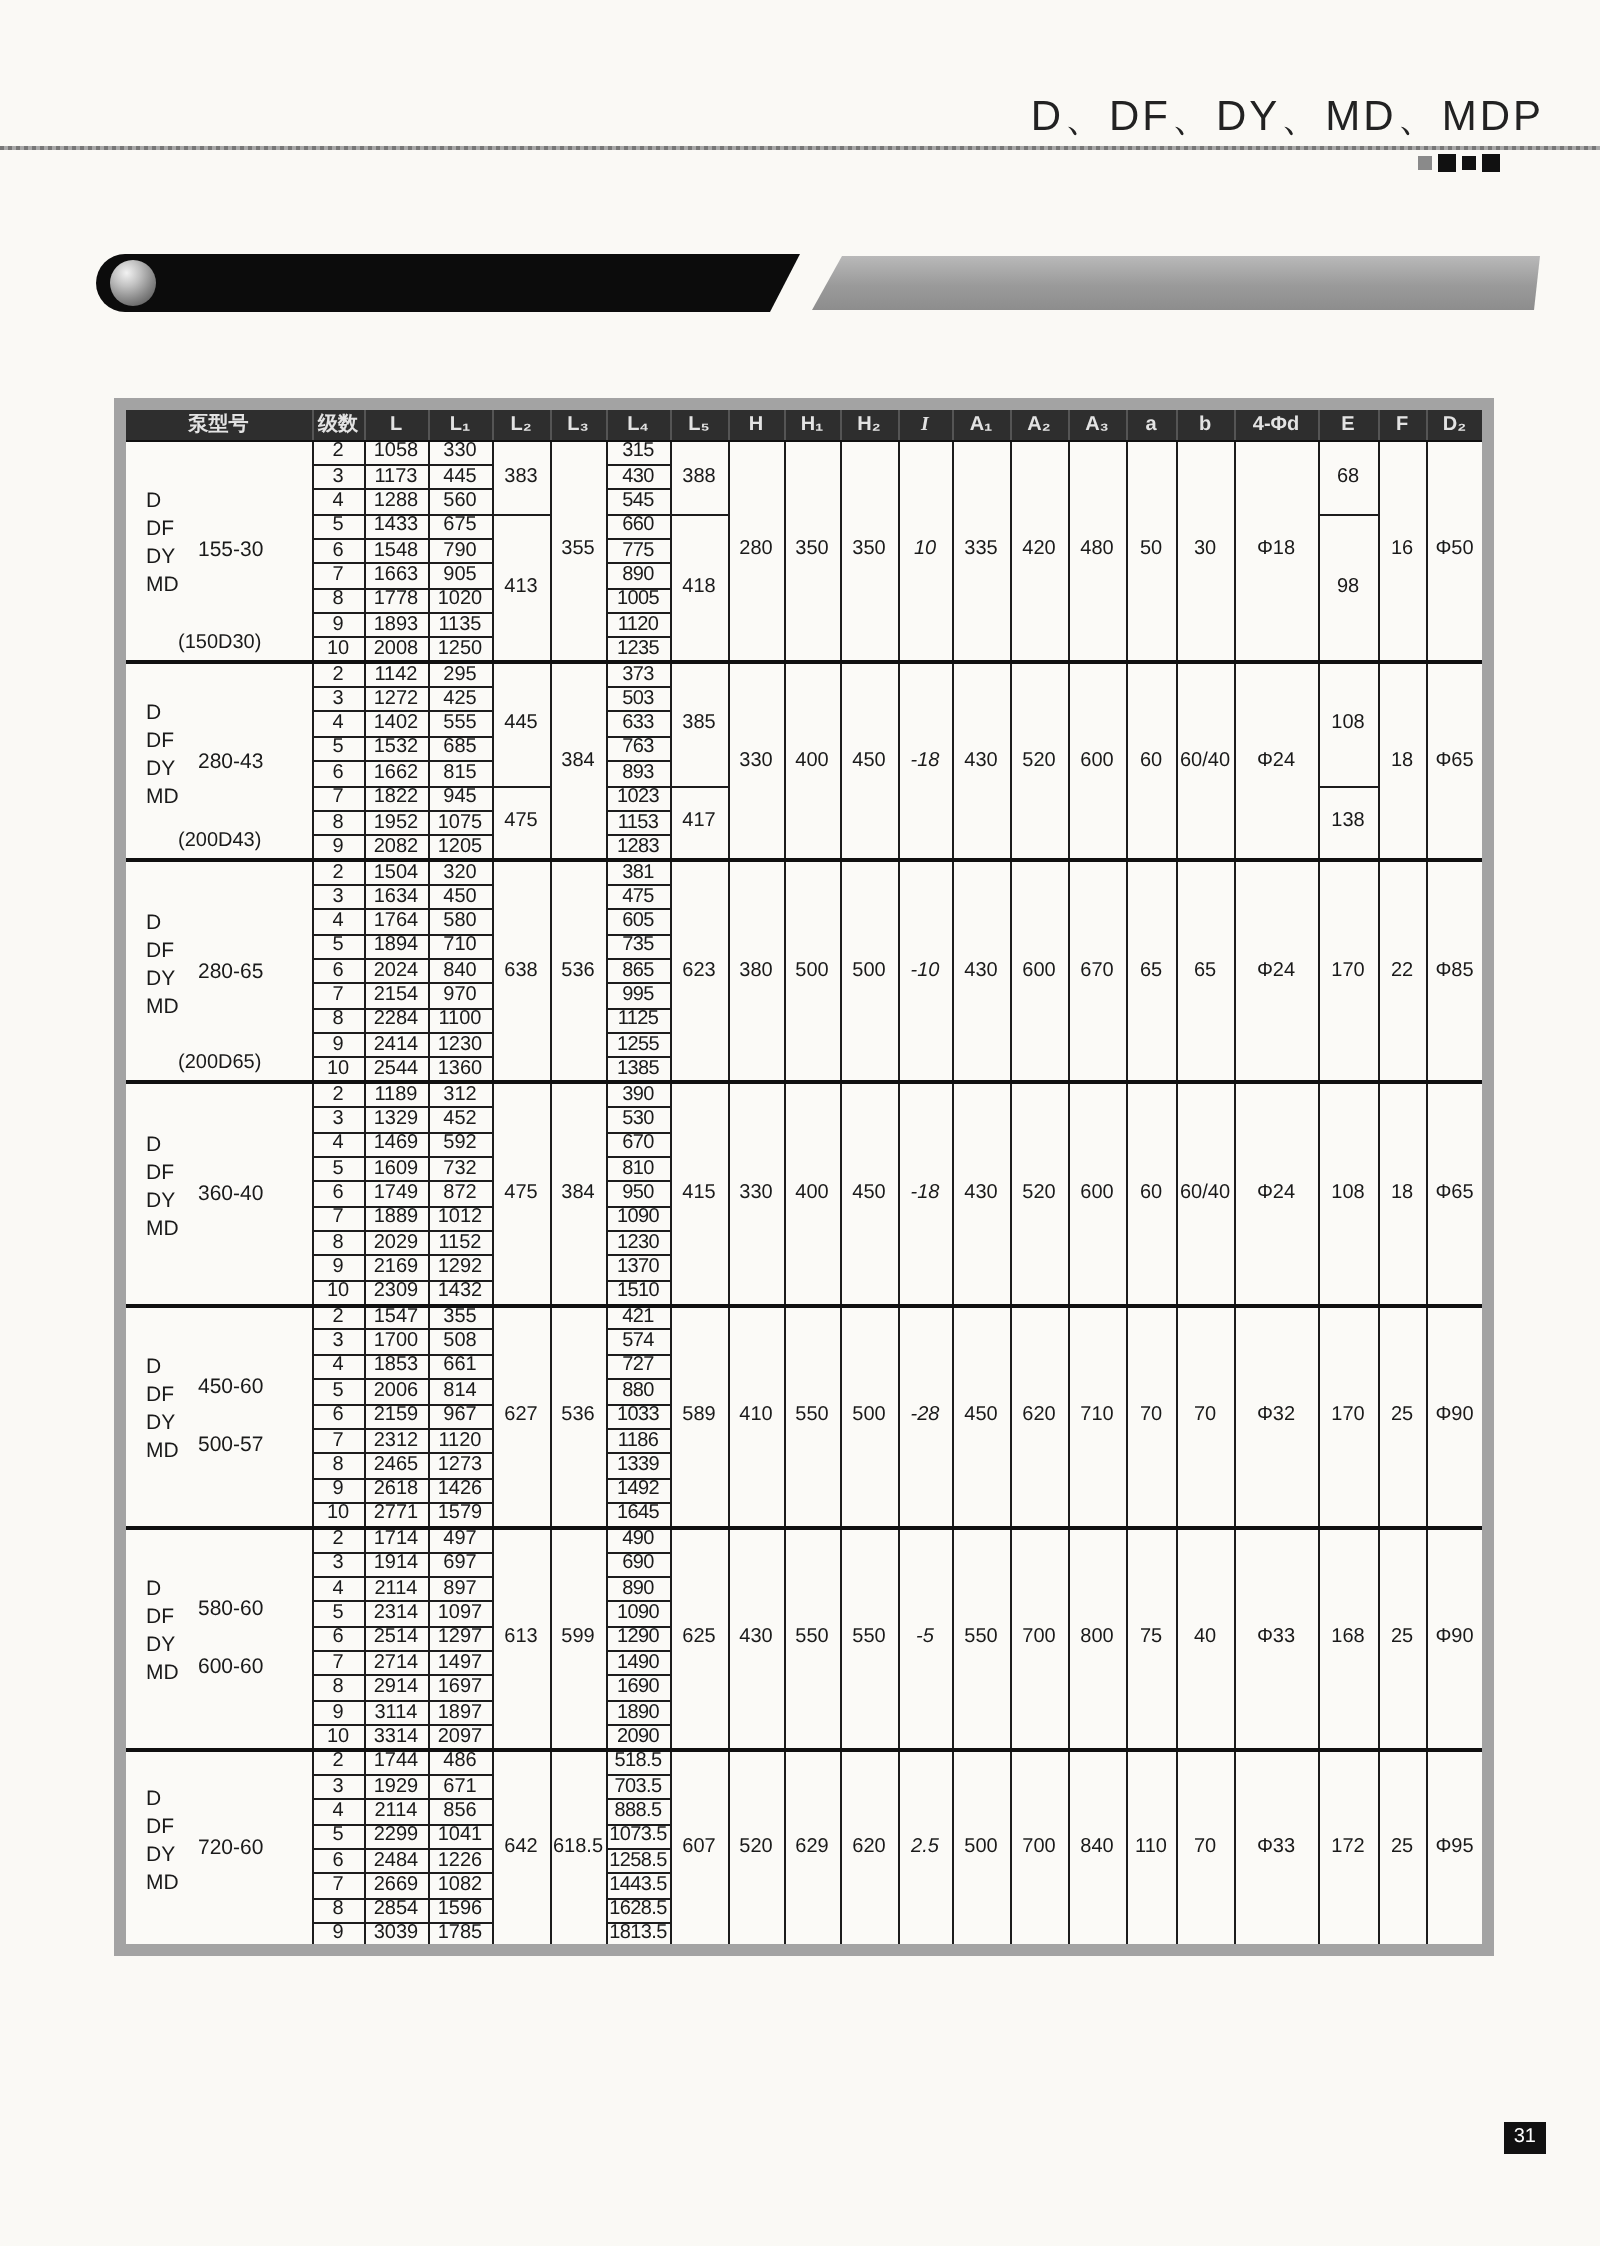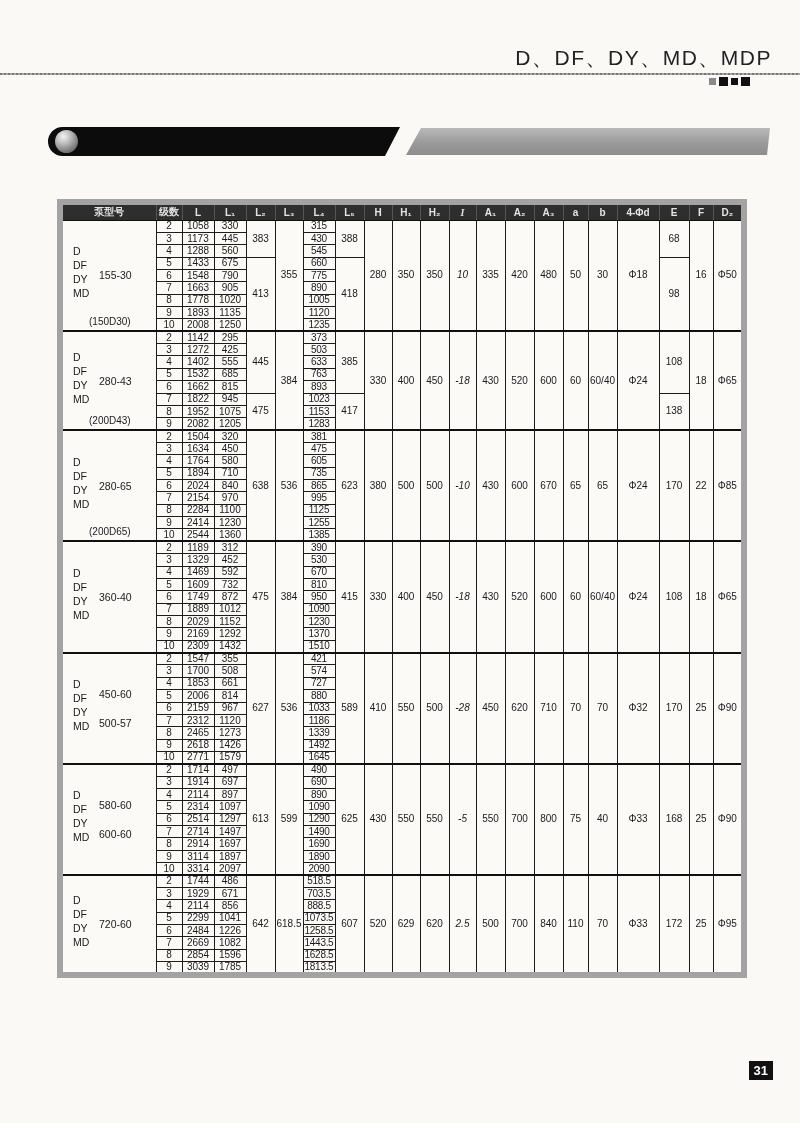--- a/index.html
+++ b/index.html
@@ -81,21 +81,21 @@
   .mc-ratings {
     position:absolute; left:36px; top:50%; transform:translateY(-50%);
     display:flex; flex-direction:column; gap:4px; font-size:10.5px; text-align:left;
   }
   .mc-ratings.two { gap:18px; }
   .mc-alias { position:absolute; left:26px; bottom:3px; font-size:10px; }
 
   
   .page-num {
     position:absolute; top:1061px; right:27px;
-    background:#111; color:#fff; font-size:13px; font-weight:bold;
+    background:#111; color:#fff; font-size:10px; font-weight:normal;
     padding:3px 5px; line-height:1;text-align:right;
   }
 </style>
 </head>
 <body>
 
 <div class="brand">D、DF、DY、MD、MDP</div>
 <div class="top-rule"></div>
 <div class="rule-deco">
   <span class="sq sq1"></span>

